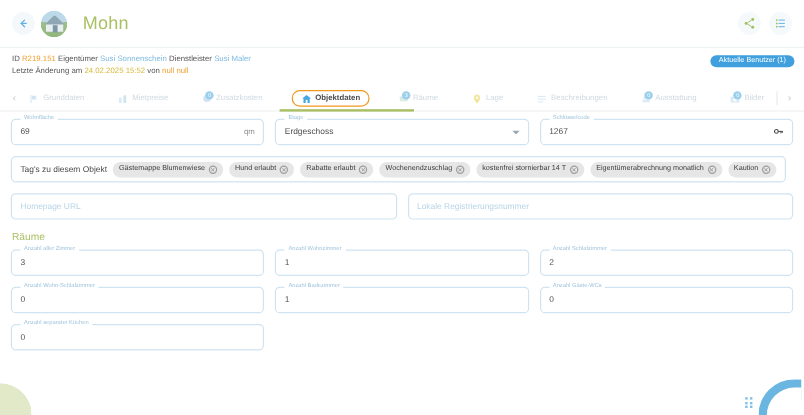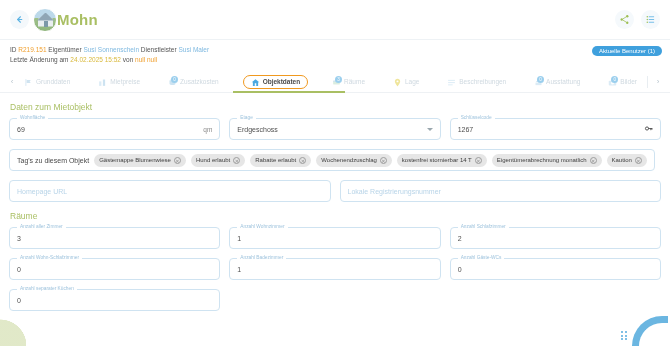--- a/index.html
+++ b/index.html
@@ -48,23 +48,24 @@
     position:absolute; left:3px; top:4px;
     width:17px; height:8px;
     background:#8fa6b5;
     clip-path:polygon(50% 0,100% 100%,0 100%);
   }
   .avatar .door {
     position:absolute; left:10px; top:12px; width:4px; height:6px;
     background:#7c98a8;
   }
   .page-title {
+    margin-left:12px;
     font-size:15px;
     color:#a9bf63;
-    font-weight:700;
+    font-weight:400;
     letter-spacing:.2px;
   }
   .header-actions {
     margin-left:auto;
     display:flex;
     gap:7px;
   }
   .circ-btn {
     width:19px; height:19px; border-radius:50%;
     background:#f5f9fc;
@@ -435,21 +436,20 @@
     </div>
 
   </div>
   <div class="divider-v"></div>
   <div class="tab-arrow">›</div>
   <div class="tab-underline"></div>
 </div>
 
 <div class="content">
 
-  <div class="section-title">Daten zum Mietobjekt</div>
 
   <div class="row">
     <div class="field w33">
       <span class="flabel">Wohnfläche</span>
       <span class="fval">69</span>
       <span class="suffix">qm</span>
     </div>
 
     <div class="field w33">
       <span class="flabel">Etage</span>

